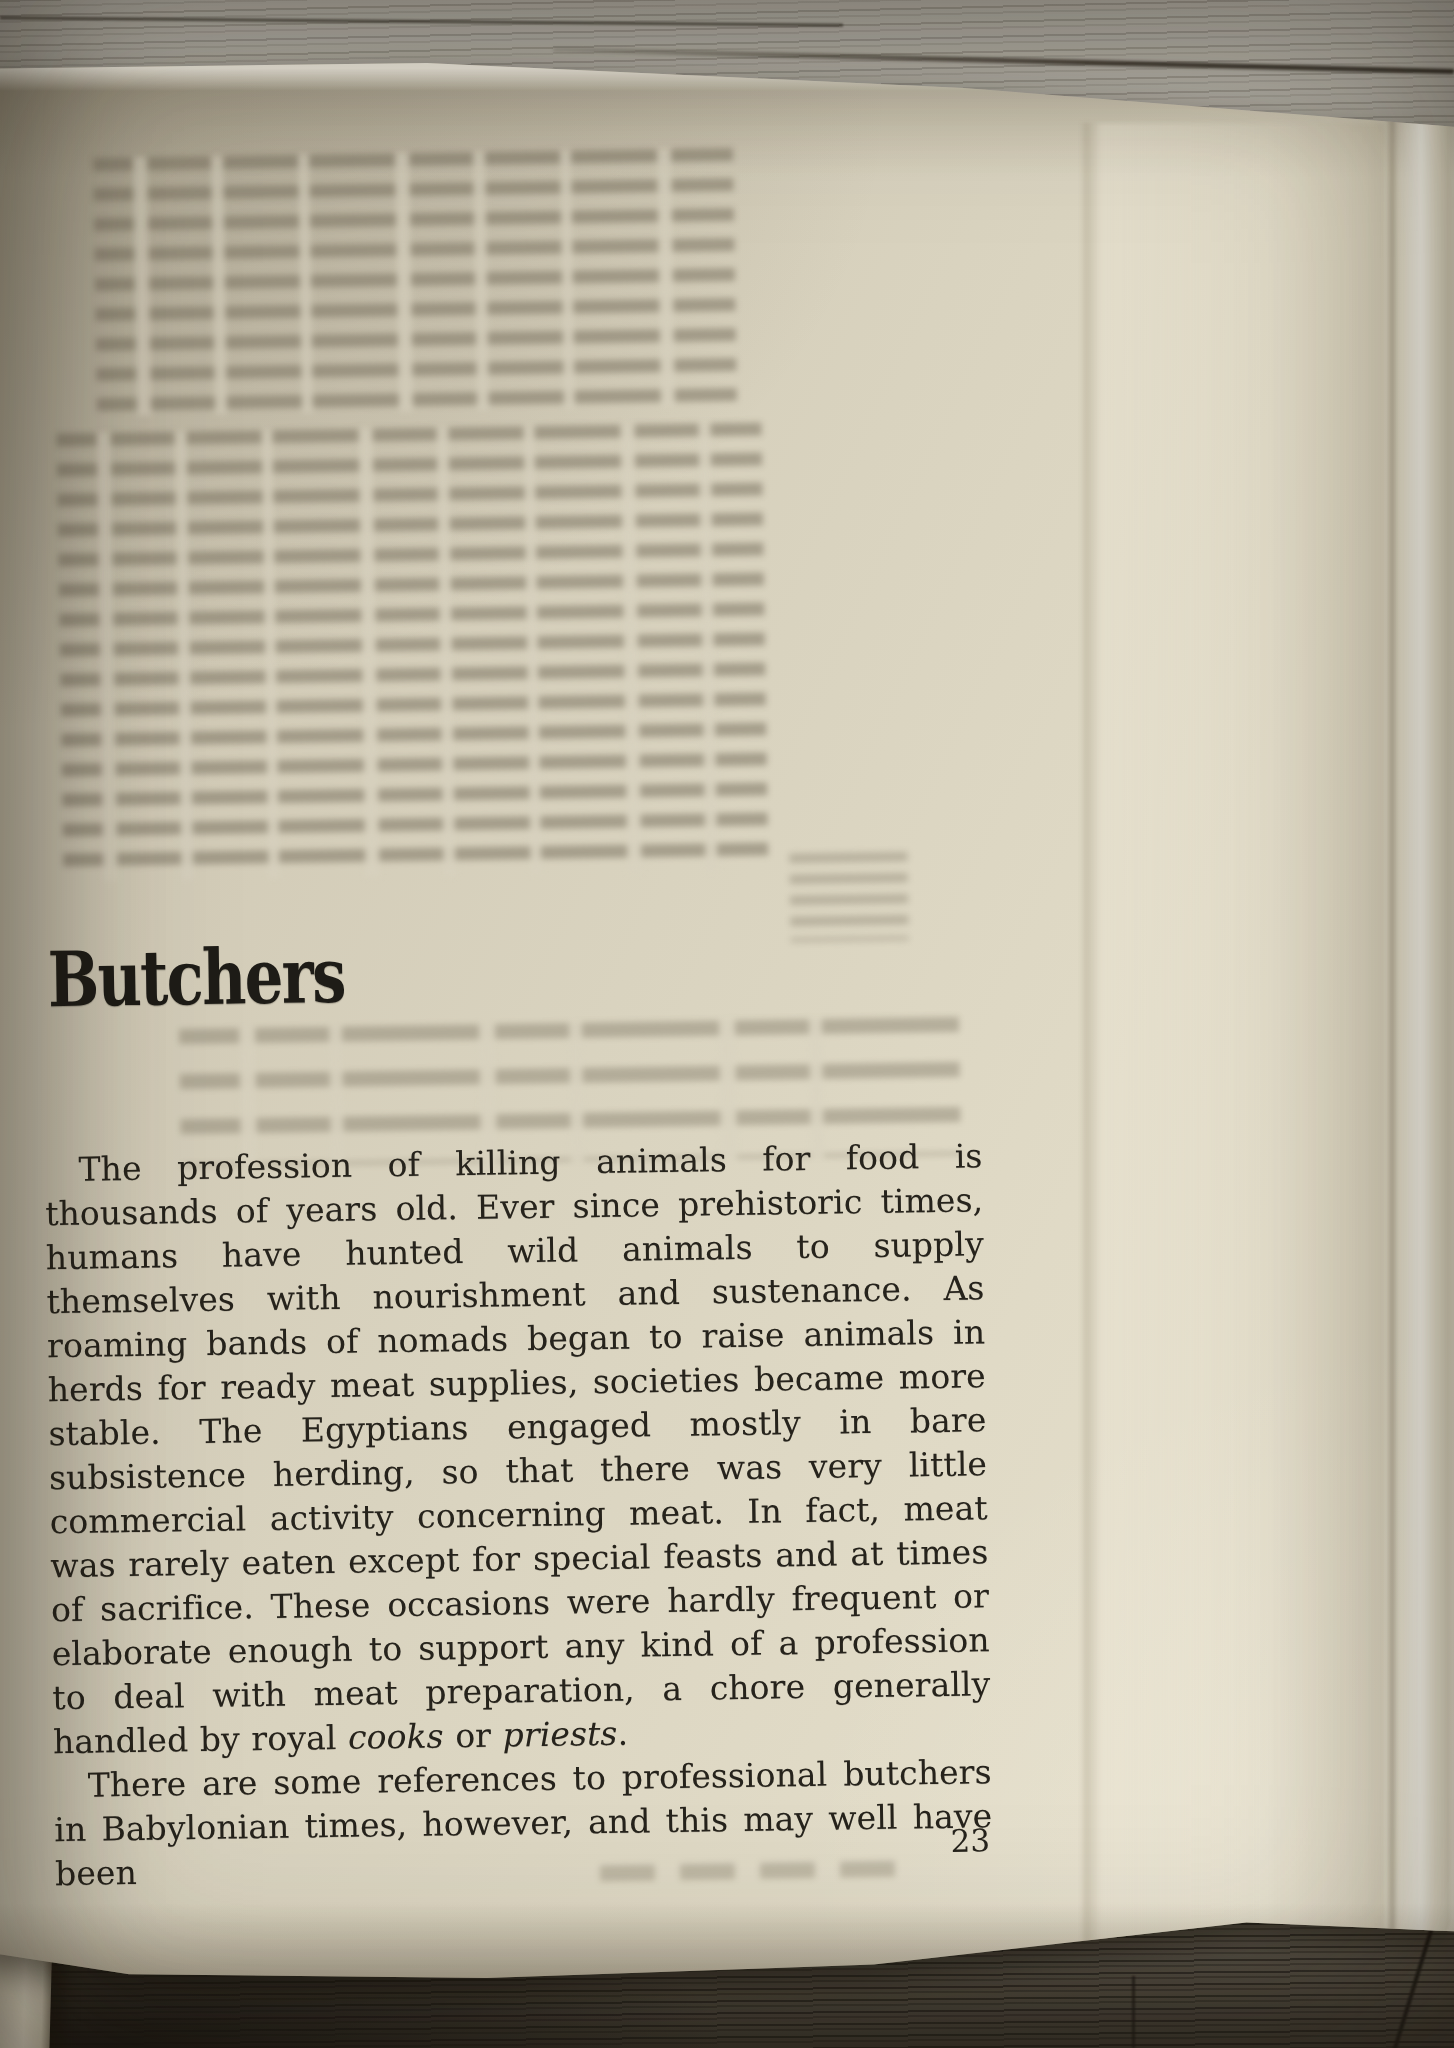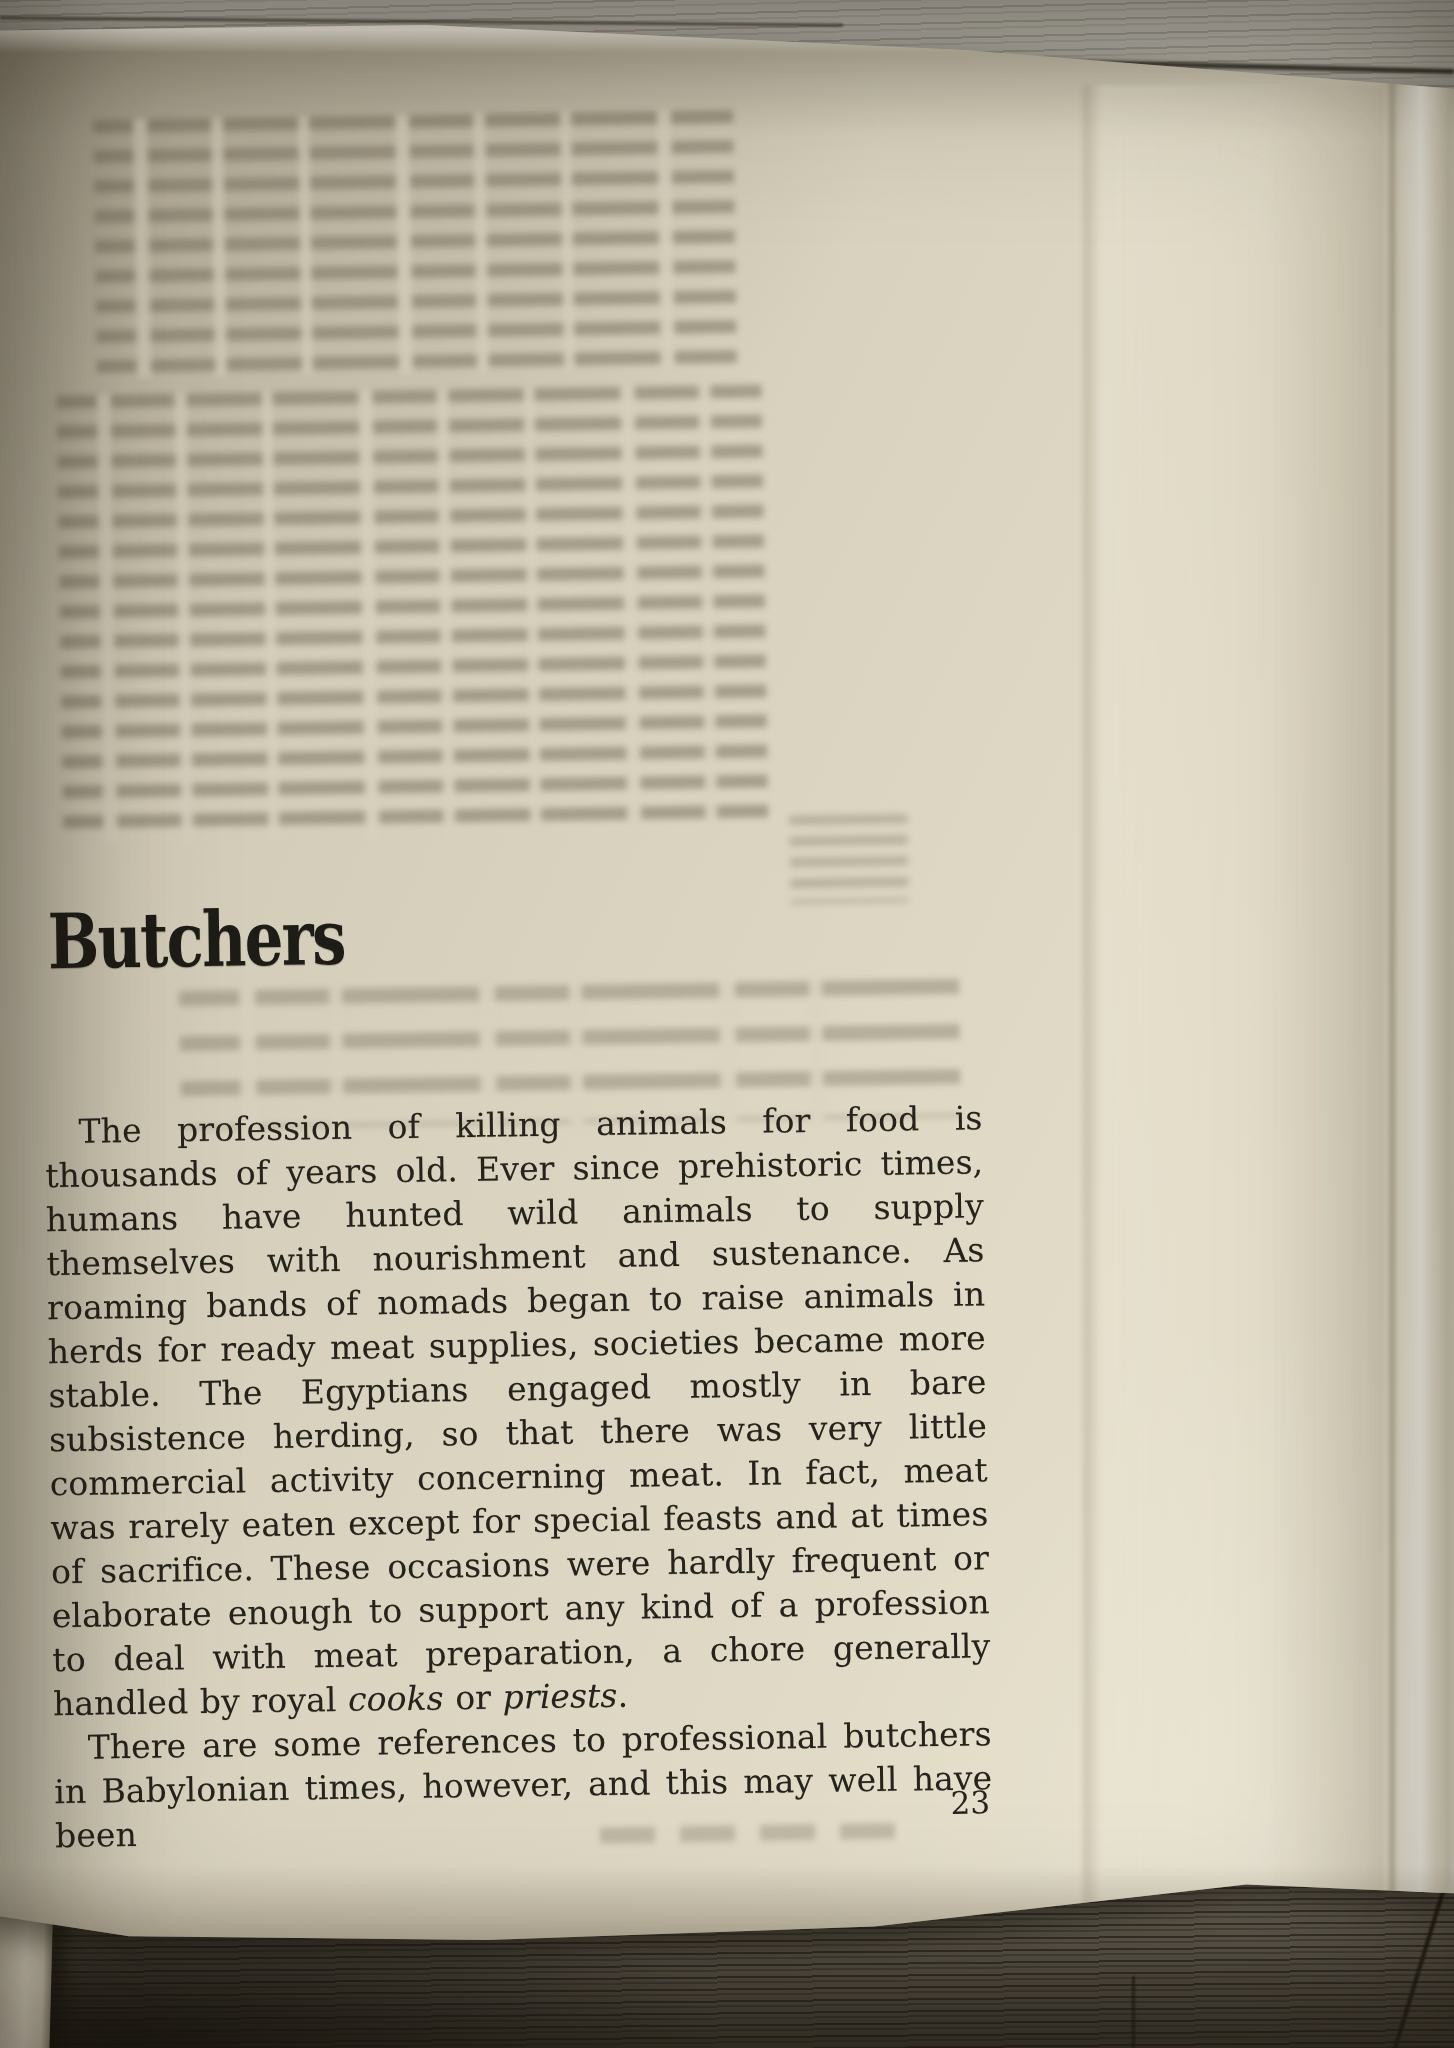--- a/index.html
+++ b/index.html
@@ -34,21 +34,21 @@
   .seam{position:absolute;background:#1f1b16;}
   .seam-diag{right:26px;bottom:-14px;width:4px;height:230px;transform:rotate(17deg);filter:blur(1px);}
   .seam-vert{left:1132px;bottom:0;width:3px;height:72px;filter:blur(1px);opacity:.8;}
   
   .cover-sliver{
     position:absolute;left:-6px;top:1846px;width:58px;height:210px;
     background:linear-gradient(90deg,#cfc8b3,#efe8d4 55%,#d6cfba 85%,#8f8774);
     transform:rotate(1.5deg);box-shadow:14px 6px 14px rgba(20,16,10,0.55);
   }
   
-  .book-wrap{position:absolute;inset:0;filter:drop-shadow(0 16px 16px rgba(18,14,8,0.55));}
+  .book-wrap{position:absolute;inset:0;filter:drop-shadow(0 16px 16px rgba(18,14,8,0.55));margin-top:38px;}
   .book{
     position:absolute;left:-20px;top:25px;width:1490px;height:1915px;
     clip-path:polygon(0% 0.3%, 30% 0%, 66% 1.3%, 100% 3.4%, 100% 97.6%, 85% 97.1%, 60% 99.3%, 34% 100%, 10% 99.8%, 0% 98.6%);
     background:
       radial-gradient(120% 60% at -5% 2%, rgba(88,80,64,0.32), rgba(88,80,64,0) 55%),
       radial-gradient(90% 50% at 108% 95%, rgba(255,252,240,0.28), rgba(255,252,240,0) 60%),
       linear-gradient(115deg,#c6bfaa 0%,#d2cbb7 22%,#d9d3bf 45%,#e0dac6 68%,#e7e1ce 100%);
   }
   .book::before{ 
     content:"";position:absolute;top:0;left:0;right:0;height:115px;

